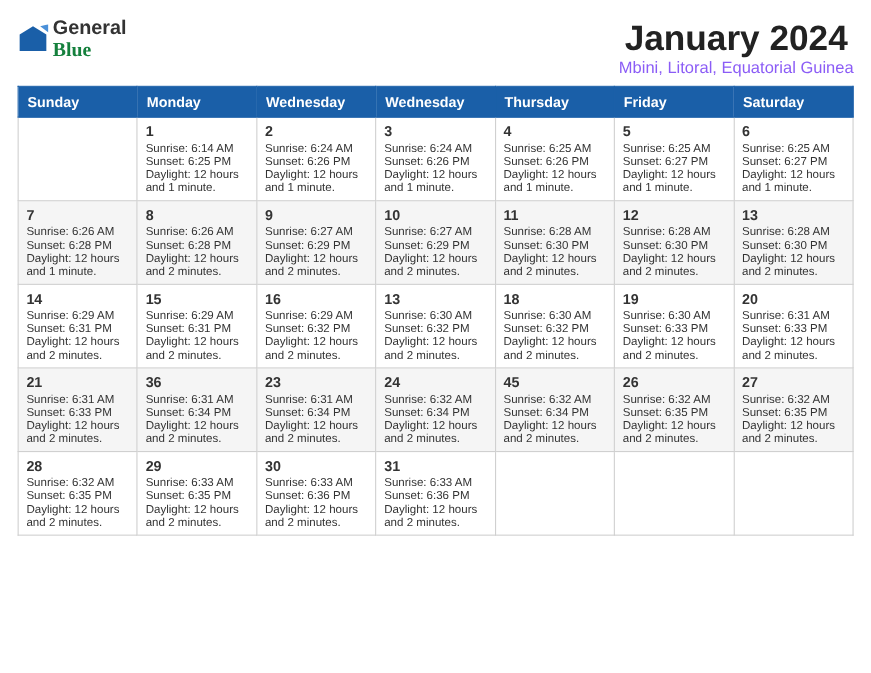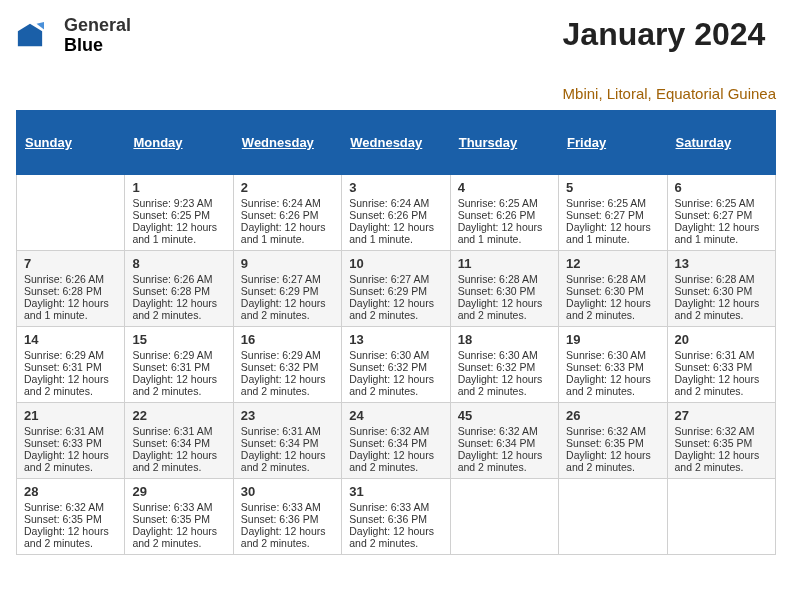--- a/index.html
+++ b/index.html
@@ -12,63 +12,61 @@
     }
     .header {
       display: flex;
       justify-content: space-between;
       align-items: flex-start;
       margin-bottom: 8px;
     }
     .logo {
       display: flex;
       align-items: center;
-      gap: 20px;
+      gap: 4px;
     }
     .logo-text {
       display: flex;
       flex-direction: column;
       font-size: 18px;
       font-weight: bold;
       color: #333;
       line-height: 1.1;
     }
     .logo-text span.general { color: #333; }
-    .logo-text span.blue { color: #000000; }
+    .logo-text span.blue { color: #15803d; font-family: Liberation Serif, serif; }
     .logo-shape {
       width: 28px;
       height: 28px;
     }
     .title-block {
-      text-align: left;
+      text-align: center;
     }
     .title-block h1 {
       font-size: 32px;
       font-weight: bold;
       color: #222;
     }
     .title-block h2 {
       font-size: 15px;
-      color: #a16207;
+      color: #8b5cf6;
       font-weight: normal;
-      margin-top: 32px;
     }
     .calendar {
       width: 100%;
       border-collapse: collapse;
       border: 1px solid #ccc;
     }
     .calendar th {
       background-color: #1a5fa8;
       color: #fff;
       text-align: left;
-      padding: 24px 8px;
+      padding: 6px 8px;
       font-size: 13px;
       border: 1px solid #1a5fa8;
-      text-decoration: underline;
     }
     .calendar td {
       vertical-align: top;
       padding: 5px 7px;
       border: 1px solid #d0d0d0;
       font-size: 10.5px;
       color: #333;
       width: calc(100% / 7);
       min-height: 80px;
     }
@@ -118,21 +116,21 @@
         <th>Thursday</th>
         <th>Friday</th>
         <th>Saturday</th>
       </tr>
   </thead>
   <tbody id="calendar-body">
   <tr>
         <td class="empty-cell"></td>
         <td>
           <span class="day-num">1</span>
-          <div>Sunrise: 9:23 AM</div>
+          <div>Sunrise: 6:14 AM</div>
           <div>Sunset: 6:25 PM</div>
           <div>Daylight: 12 hours and 1 minute.</div>
         </td>
         <td>
           <span class="day-num">2</span>
           <div>Sunrise: 6:24 AM</div>
           <div>Sunset: 6:26 PM</div>
           <div>Daylight: 12 hours and 1 minute.</div>
         </td>
         <td>
@@ -249,21 +247,21 @@
         </td>
       </tr>
       <tr>
         <td>
           <span class="day-num">21</span>
           <div>Sunrise: 6:31 AM</div>
           <div>Sunset: 6:33 PM</div>
           <div>Daylight: 12 hours and 2 minutes.</div>
         </td>
         <td>
-          <span class="day-num">22</span>
+          <span class="day-num">36</span>
           <div>Sunrise: 6:31 AM</div>
           <div>Sunset: 6:34 PM</div>
           <div>Daylight: 12 hours and 2 minutes.</div>
         </td>
         <td>
           <span class="day-num">23</span>
           <div>Sunrise: 6:31 AM</div>
           <div>Sunset: 6:34 PM</div>
           <div>Daylight: 12 hours and 2 minutes.</div>
         </td>

